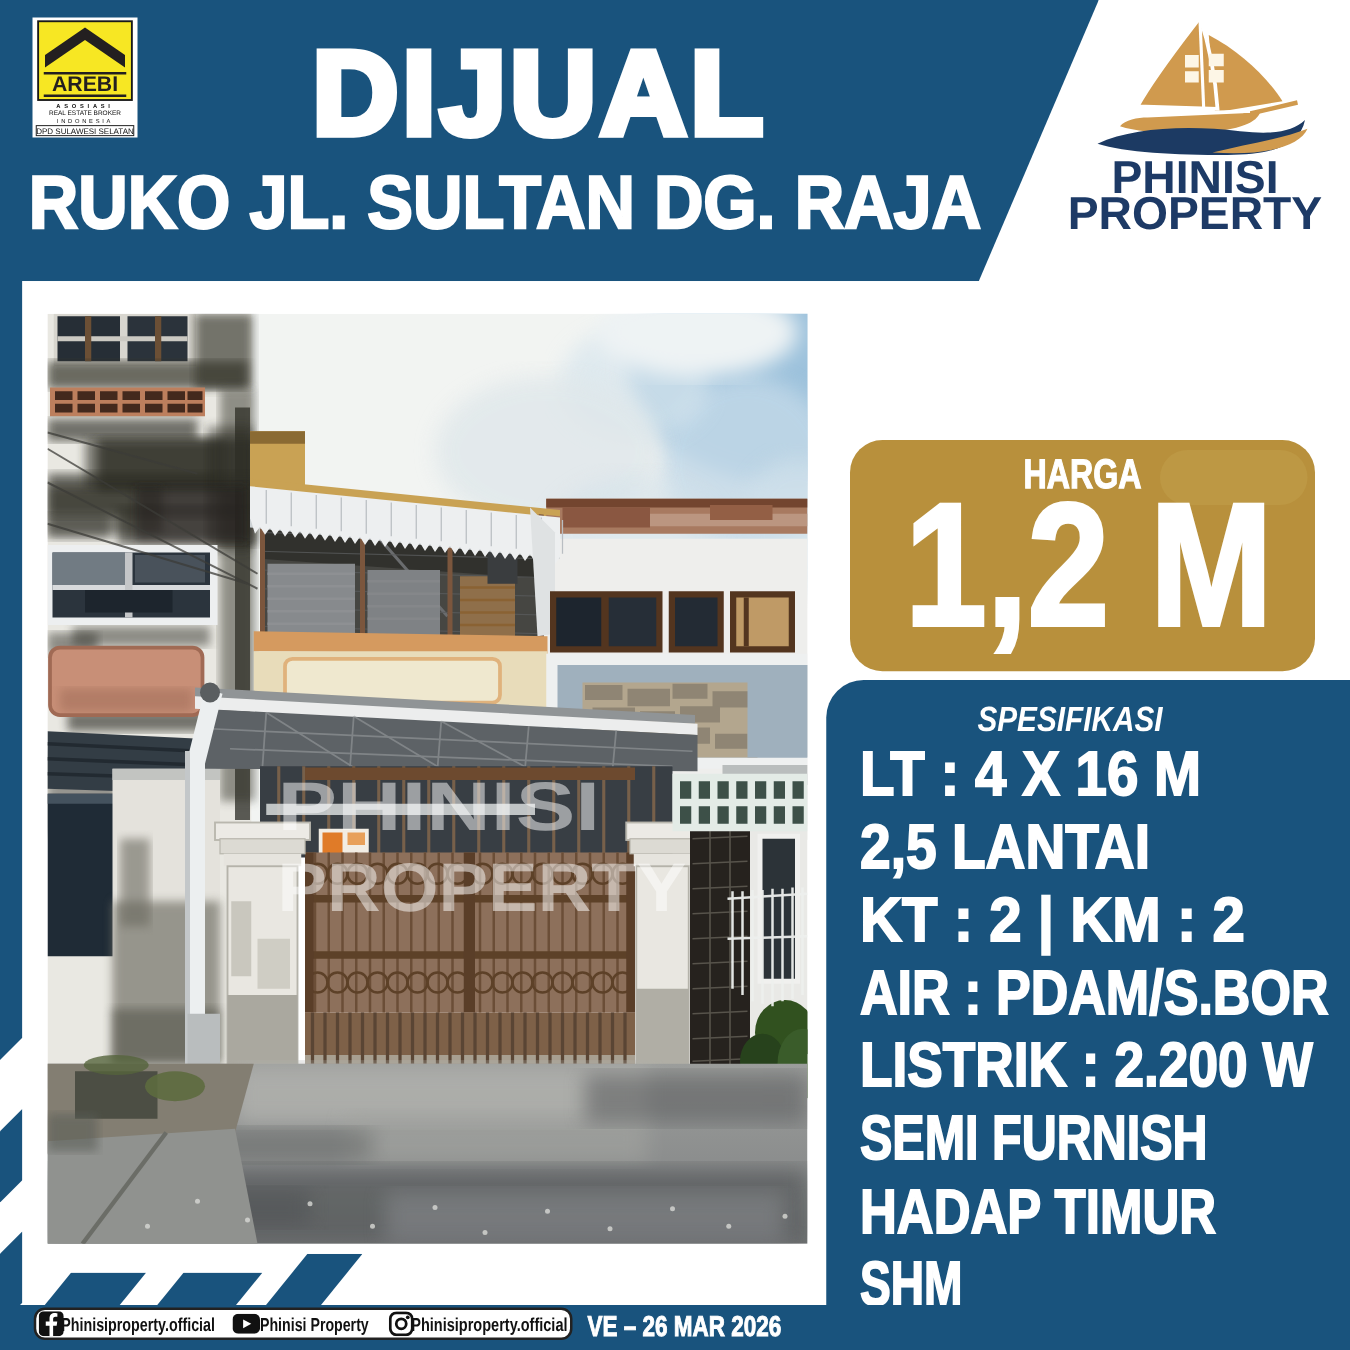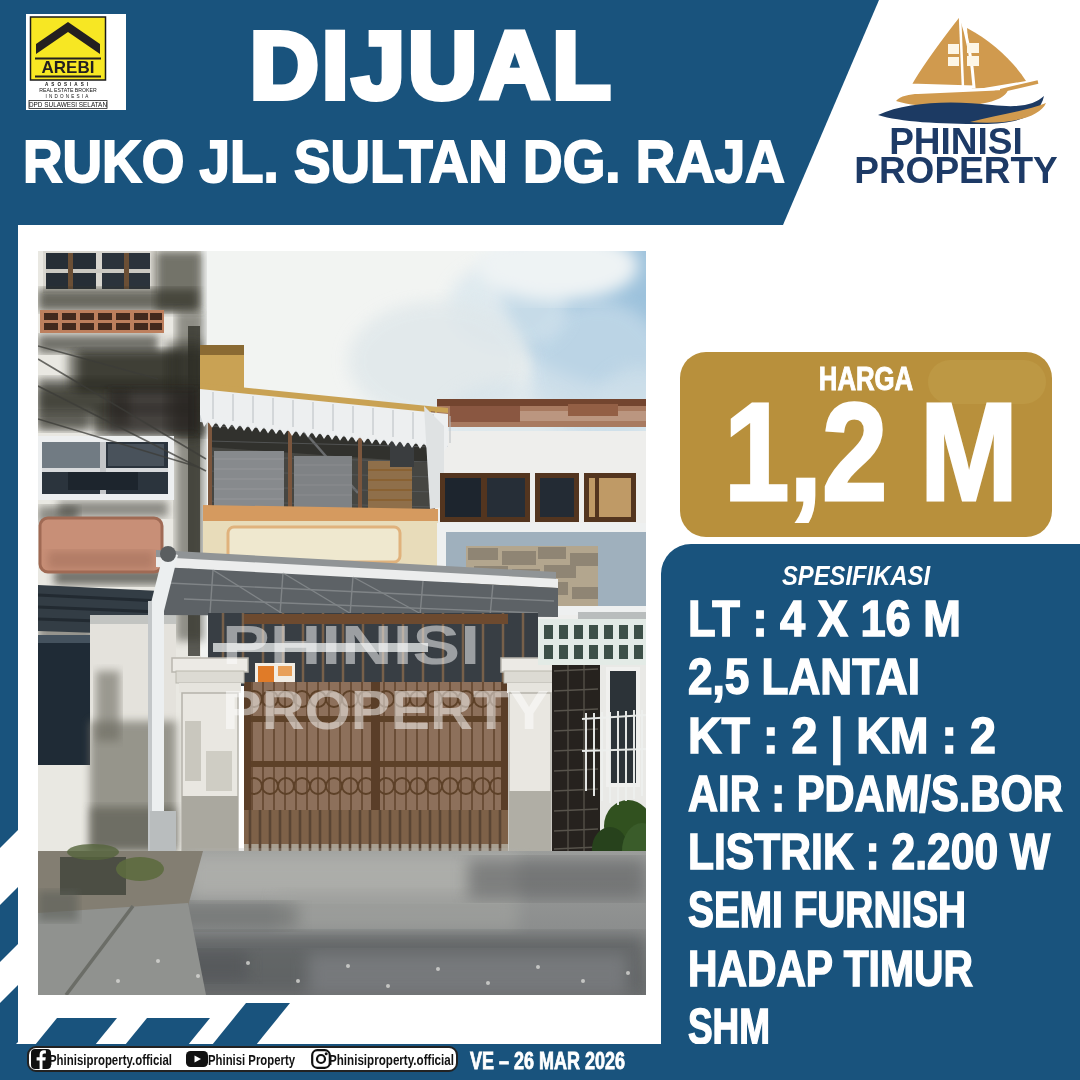--- a/index.html
+++ b/index.html
@@ -11,41 +11,41 @@
 <body>
 
 <div class="abs" style="left:0;top:0;width:1080px;height:225px;background:#19537d;clip-path:polygon(0 0,879px 0,783px 225px,0 225px);"></div>
 
 <div class="abs" style="left:0;top:224px;width:18px;height:624px;background:#19537d;clip-path:polygon(0 0,18px 0,18px 606px,0 624px);"></div>
 
 <div class="abs" style="left:0;top:887px;width:18px;height:75px;background:#19537d;clip-path:polygon(0 18px,18px 0,18px 57px,0 75px);"></div>
 
 <div class="abs" style="left:0;top:985px;width:18px;height:75px;background:#19537d;clip-path:polygon(0 18px,18px 0,18px 57px,0 75px);"></div>
 
-<div class="abs" style="left:26px;top:14px;width:100px;height:96px;background:#ffffff;">
+<div class="abs" style="left:26px;top:14px;width:84px;height:96px;background:#ffffff;">
   <svg width="84" height="96" viewBox="0 0 84 96">
 
     <rect x="4.5" y="3" width="75" height="63" fill="#f7e723" stroke="#1a1a1a" stroke-width="1.5"></rect>
 
     <polygon points="10,30 42,8 74,30 74,40 42,18 10,40" fill="#231f20"></polygon>
 
     <line x1="9" y1="44.5" x2="75" y2="44.5" stroke="#231f20" stroke-width="2"></line>
     <text x="42" y="59" text-anchor="middle" font-family="Liberation Sans, sans-serif" font-weight="bold" font-size="17" fill="#231f20">AREBI</text>
     <line x1="9" y1="62.5" x2="75" y2="62.5" stroke="#231f20" stroke-width="2"></line>
 
     <text x="42" y="72" text-anchor="middle" font-family="Liberation Sans, sans-serif" font-size="4.6" font-weight="bold" fill="#111" letter-spacing="3">ASOSIASI</text>
     <text x="42" y="78" text-anchor="middle" font-family="Liberation Sans, sans-serif" font-size="5.2" fill="#111">REAL ESTATE BROKER</text>
     <text x="42" y="84" text-anchor="middle" font-family="Liberation Sans, sans-serif" font-size="4.6" fill="#111" letter-spacing="2.2">INDONESIA</text>
 
     <rect x="3" y="86.5" width="78" height="8" fill="#fff" stroke="#222" stroke-width="0.8"></rect>
     <text x="42" y="93" text-anchor="middle" font-family="Liberation Sans, sans-serif" font-size="6.4" fill="#111">DPD SULAWESI SELATAN</text>
   </svg>
 </div>
 
-<div class="abs" id="dijual" style="left:0;top:11px;width:864px;text-align:center;color:#ffffff;font-size:95px;font-weight:bold;letter-spacing:3.5px;-webkit-text-stroke:6px #ffffff;">DIJUAL</div>
+<div class="abs" id="dijual" style="left:0;top:21px;width:864px;text-align:center;color:#ffffff;font-size:95px;font-weight:bold;letter-spacing:3.5px;-webkit-text-stroke:6px #ffffff;">DIJUAL</div>
 
 <div class="abs" id="ruko" style="left:23px;top:127px;width:840px;color:#ffffff;font-size:60px;font-weight:bold;-webkit-text-stroke:2px #ffffff;white-space:nowrap;transform:scaleX(0.913);transform-origin:0 0;">RUKO JL. SULTAN DG. RAJA</div>
 
 <svg class="abs" style="left:870px;top:8px;" width="200" height="125" viewBox="0 0 200 125">
 
   <path d="M97,20 C122,33 144,54 156,73 L102,82 Z" fill="#d09a4e"></path>
 
   <path d="M90,6 C74,27 54,52 40,77 L104,79 C102,50 96,24 90,6 Z" fill="#d09a4e" stroke="#ffffff" stroke-width="3"></path>
 
   <line x1="90" y1="8" x2="93" y2="80" stroke="#ffffff" stroke-width="2.5"></line>

